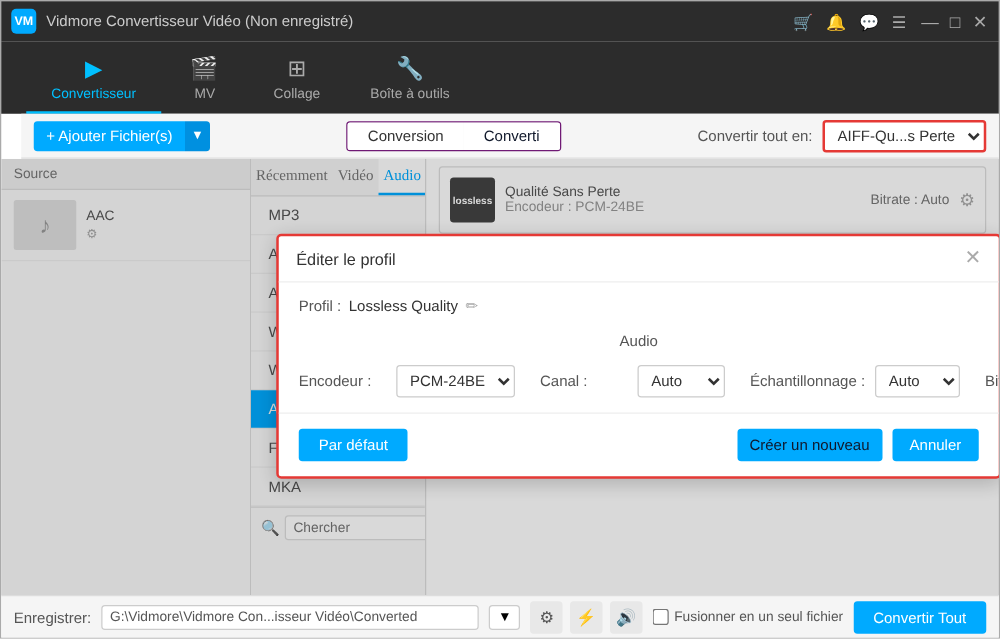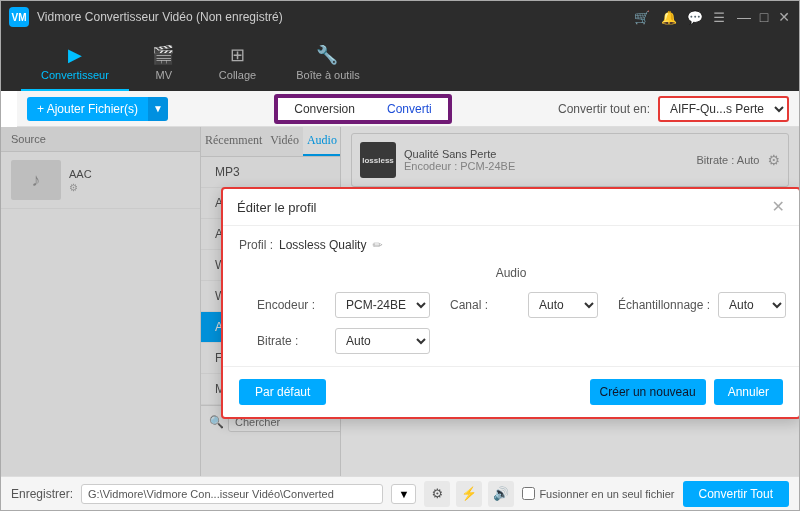--- a/index.html
+++ b/index.html
@@ -126,31 +126,31 @@
       border: none;
       color: #fff;
       padding: 5px 5px;
       cursor: pointer;
       border-radius: 0 3px 3px 0;
       font-size: 10px;
     }
     .toolbar-spacer { flex: 1; }
     .tab-group {
       display: flex;
-      border: 4px solid #701a75;
+      border: 1px solid #701a75;
       border-radius: 3px;
       overflow: hidden;
     }
     .tab-btn {
       padding: 4px 16px;
       background: #fff;
       border: none;
       cursor: pointer;
       font-size: 12px;
-      color: #1d4ed8;
+      color: #0f172a;
     }
     .tab-btn.active {
       background: #fff;
       color: #333;
       font-weight: 500;
     }
     .convert-all-label {
       font-size: 12px;
       color: #555;
       white-space: nowrap;
@@ -357,23 +357,22 @@
     .edit-icon { color: #aaa; cursor: pointer; font-size: 12px; }
     .modal-section-title {
       text-align: center;
       font-size: 12px;
       color: #555;
       margin-bottom: 12px;
       font-weight: 500;
     }
     .modal-form {
       display: grid;
-      grid-template-columns: 1fr 1fr 1fr;
+      grid-template-columns: 1fr 1fr 1fr 1fr;
       gap: 10px 20px;
-      margin-left: 18px;
     }
     .form-row {
       display: flex;
       align-items: center;
       gap: 8px;
     }
     .form-label {
       font-size: 12px;
       color: #555;
       white-space: nowrap;

